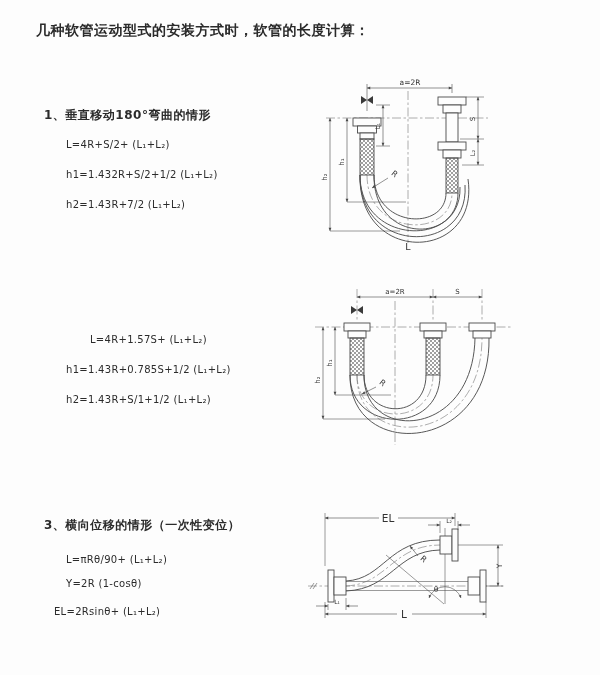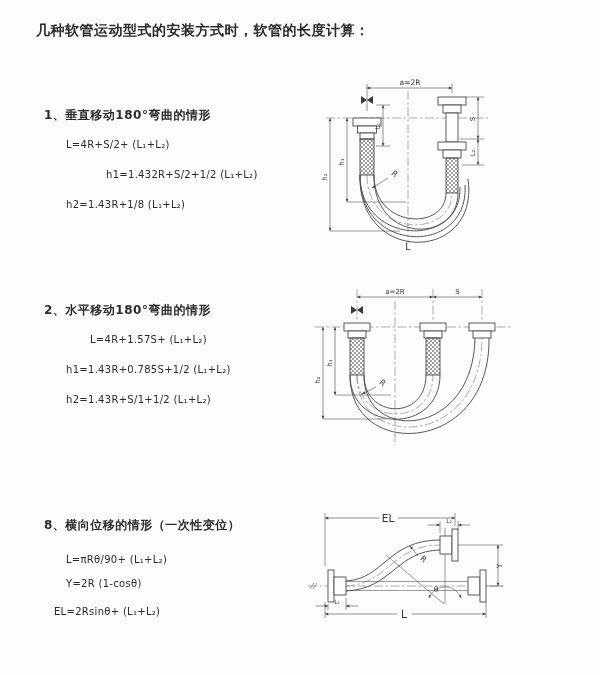--- a/index.html
+++ b/index.html
@@ -21,29 +21,28 @@
 </style>
 </head>
 <body>
 
 <div class="page">
 
   <div class="doc-title">几种软管运动型式的安装方式时，软管的长度计算：</div>
 
   <div class="sec-heading" style="left:44px;top:107px;">1、垂直移动180°弯曲的情形</div>
   <div class="formula" style="left:66px;top:139px;">L=4R+S/2+ (L₁+L₂)</div>
-  <div class="formula" style="left:66px;top:169px;margin-left:40px;">h1=1.432R+S/2+1/2 (L₁+L₂)</div>
-  <div class="formula" style="left:66px;top:199px;">h2=1.43R+1/8 (L₁+L₂)</div>
-
-  <div class="sec-heading" style="left:44px;top:302px;">2、水平移动180°弯曲的情形</div>
+  <div class="formula" style="left:66px;top:169px;">h1=1.432R+S/2+1/2 (L₁+L₂)</div>
+  <div class="formula" style="left:66px;top:199px;">h2=1.43R+7/2 (L₁+L₂)</div>
+
   <div class="formula" style="left:66px;top:334px;margin-left:24px;">L=4R+1.57S+ (L₁+L₂)</div>
   <div class="formula" style="left:66px;top:364px;">h1=1.43R+0.785S+1/2 (L₁+L₂)</div>
   <div class="formula" style="left:66px;top:394px;">h2=1.43R+S/1+1/2 (L₁+L₂)</div>
 
-  <div class="sec-heading" style="left:44px;top:517px;">8、横向位移的情形（一次性变位）</div>
+  <div class="sec-heading" style="left:44px;top:517px;">3、横向位移的情形（一次性变位）</div>
   <div class="formula" style="left:66px;top:554px;">L=πRθ/90+ (L₁+L₂)</div>
   <div class="formula" style="left:66px;top:578px;">Y=2R (1-cosθ)</div>
   <div class="formula" style="left:54px;top:606px;text-align:center;">EL=2Rsinθ+ (L₁+L₂)</div>
 
   <svg class="fig" style="left:310px;top:75px;" width="290" height="180" viewBox="0 0 290 180">
     <defs>
       <marker id="a1" viewBox="0 0 10 10" refX="9" refY="5" markerWidth="9" markerHeight="6" orient="auto-start-reverse">
         <path d="M0,1 L9,5 L0,9 z" fill="#4a4a4a"></path>
       </marker>
       <pattern id="b1" width="4" height="4" patternUnits="userSpaceOnUse">

